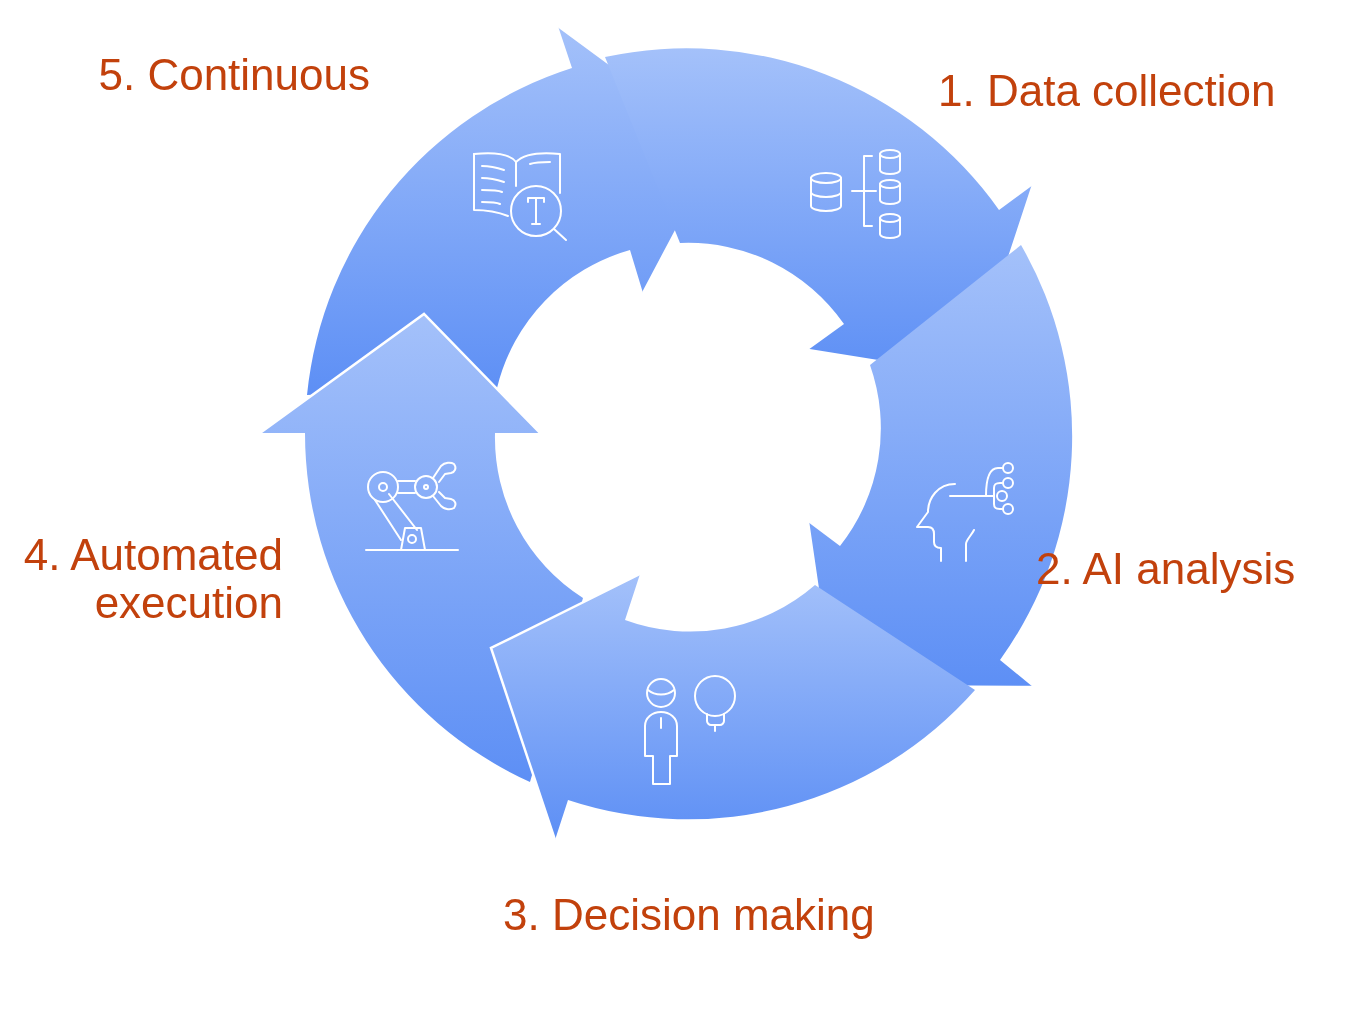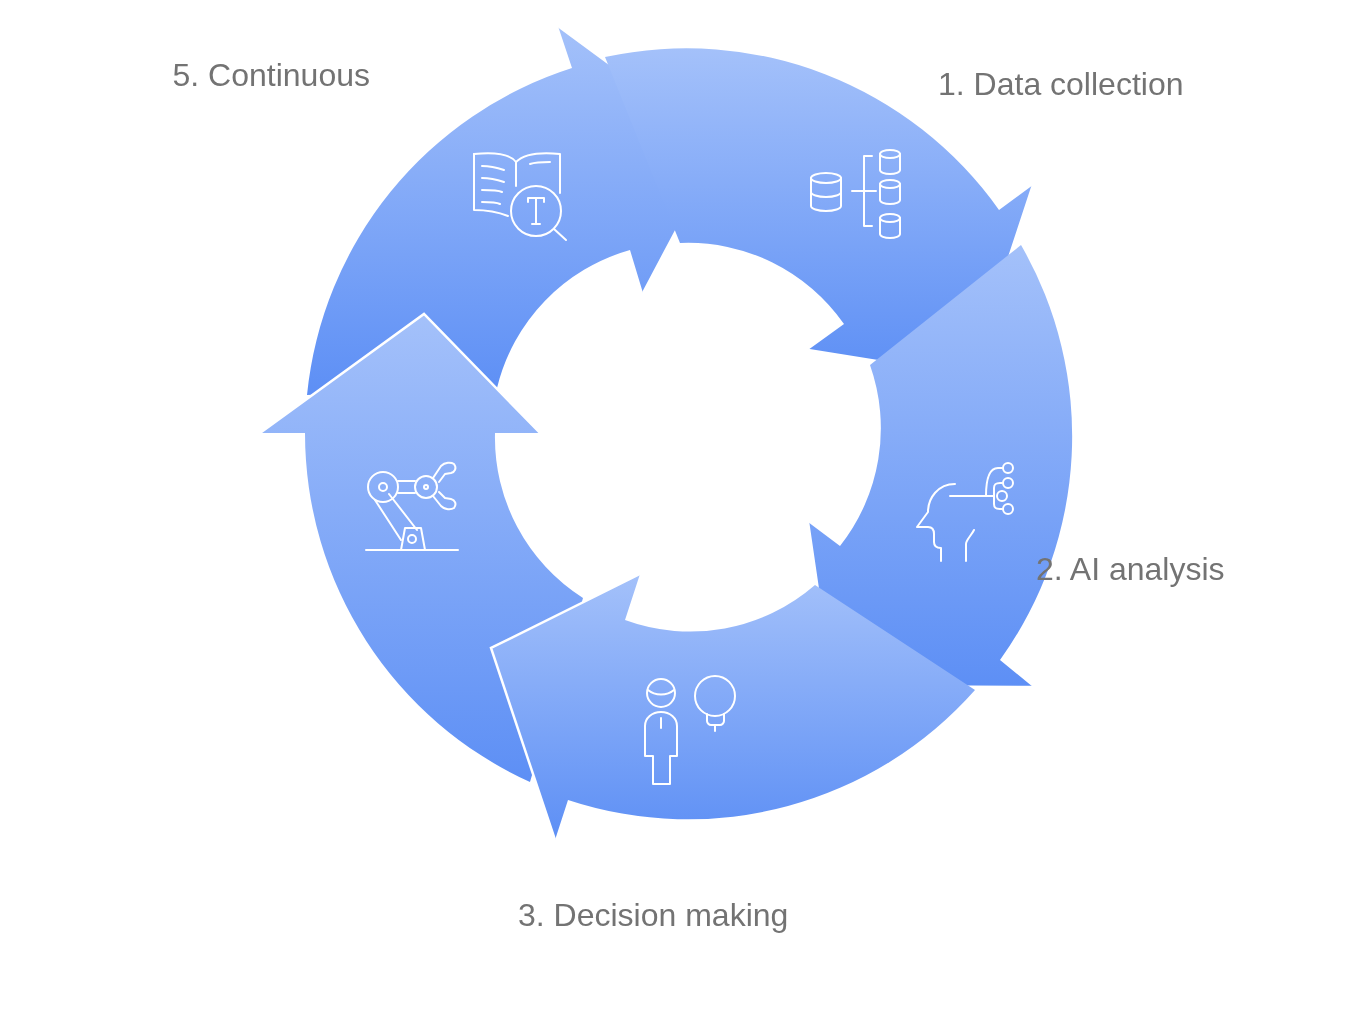--- a/index.html
+++ b/index.html
@@ -16,29 +16,29 @@
     }
     #cycle {
       position: absolute;
       left: 0;
       top: 0;
       width: 1364px;
       height: 1010px;
     }
     .label {
       position: absolute;
-      font-size: 32px;
+      font-size: 44px;
       line-height: 48px;
-      color: #737373;
+      color: #c2410c;
       white-space: nowrap;
     }
     .label.right-align { text-align: right; }
-    #label-1 { left: 938px; top: 60px; }
+    #label-1 { left: 938px; top: 67px; }
     #label-2 { left: 1036px; top: 545px; }
-    #label-3 { left: 518px; top: 891px; }
+    #label-3 { left: 503px; top: 891px; }
     #label-4 { right: 1081px; top: 531px; }
     #label-5 { right: 994px; top: 51px; }
     .label .line { display: block; }
   </style>
 </head>
 <body>
 
 <svg id="cycle" viewBox="0 0 1364 1010" xmlns="http://www.w3.org/2000/svg">
   <defs>
     <linearGradient id="g1" x1="0" y1="0" x2="0" y2="1">
@@ -148,16 +148,18 @@
 <div class="label" id="label-1">
   <span class="line">1. Data collection</span>
 </div>
 <div class="label" id="label-2">
   <span class="line">2. AI analysis</span>
 </div>
 <div class="label" id="label-3">
   <span class="line">3. Decision making</span>
 </div>
 <div class="label right-align" id="label-4">
+  <span class="line">4. Automated</span>
+  <span class="line">execution</span>
 </div>
 <div class="label right-align" id="label-5">
   <span class="line">5. Continuous</span>
 </div>
 
 </body></html>

